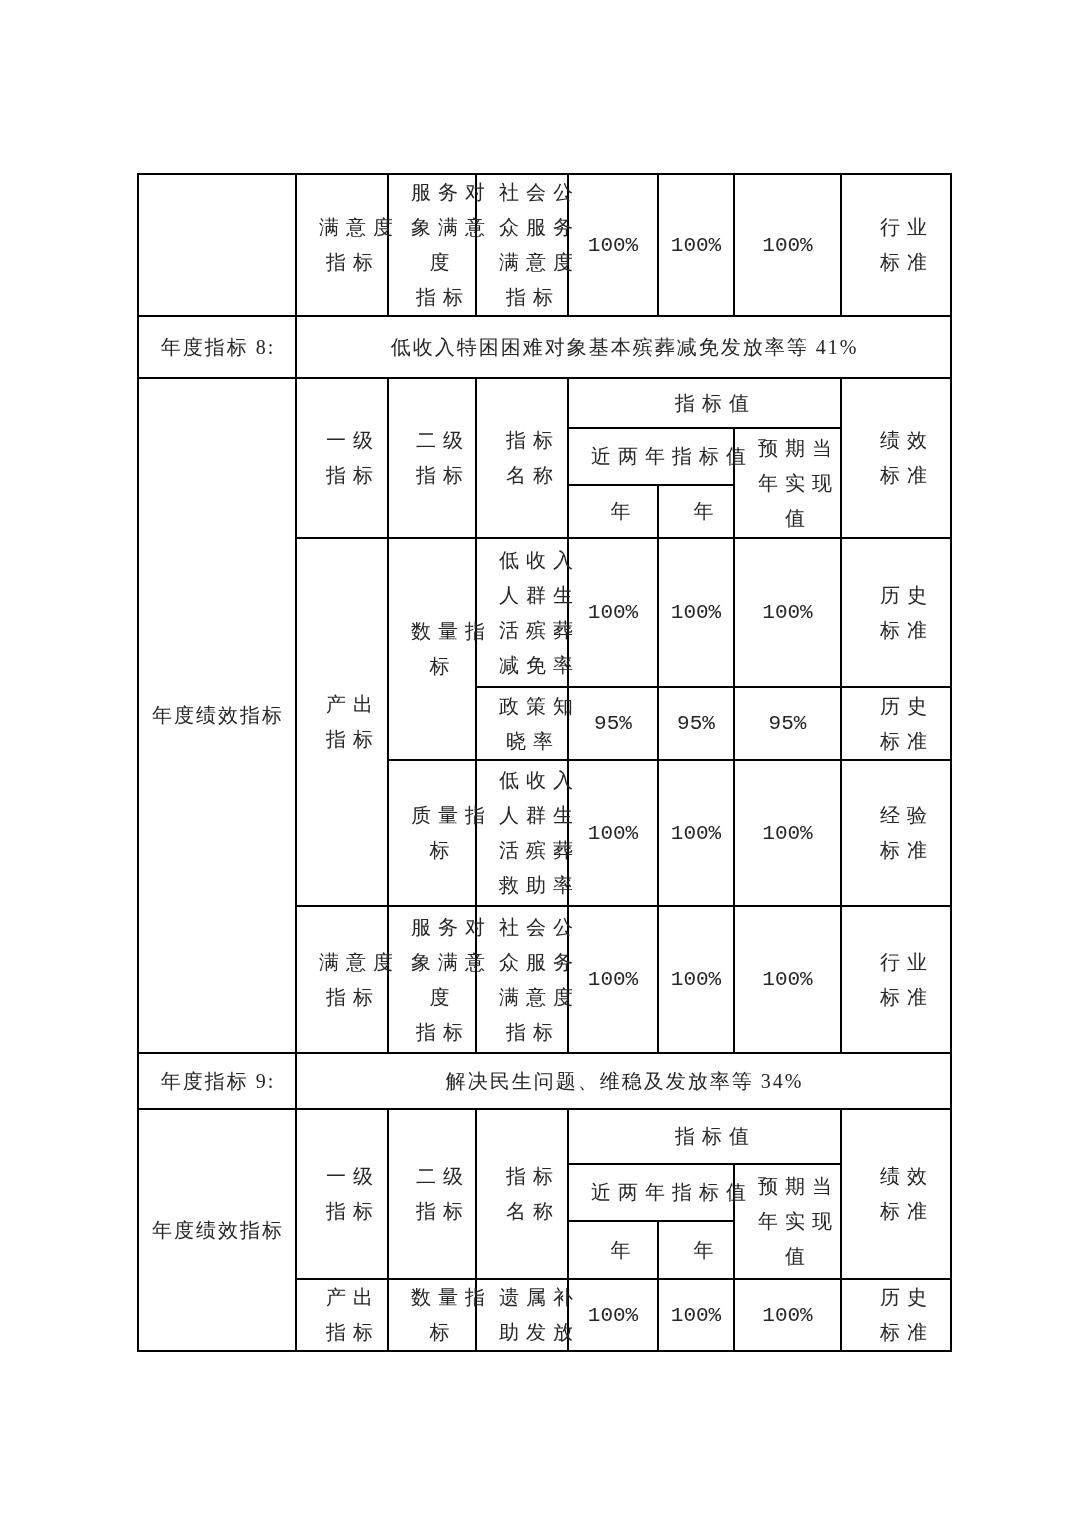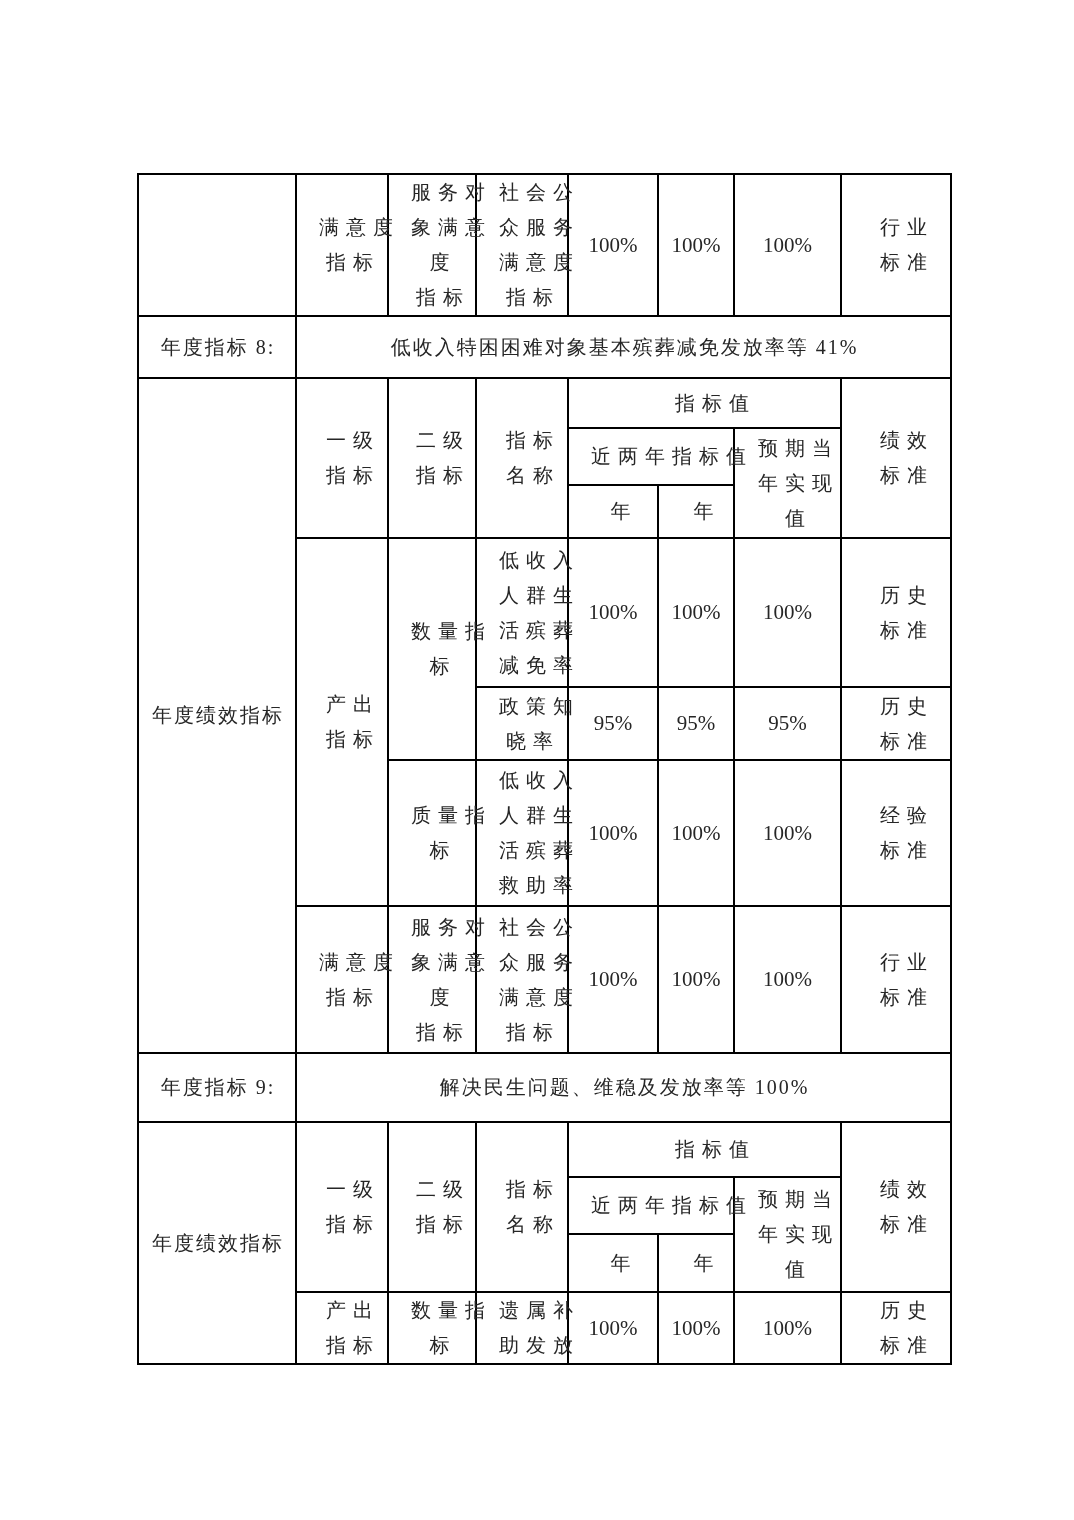--- a/index.html
+++ b/index.html
@@ -17,28 +17,28 @@
     border:2px solid #000;
     text-align:center; vertical-align:middle;
     font-size:20px; line-height:35px;
     white-space:pre; overflow:visible;
   }
   
   td.sp-wide   { letter-spacing:7px; padding-left:22px; }
   
   td.sp-narrow { letter-spacing:2px; padding-left:2px; line-height:37px; }
   td.num {
-    font-family:Liberation Serif, serif;
+    font-family:Liberation Mono, monospace;
     font-size:21px; letter-spacing:0; padding-left:0;
   }
   tr.r1  { height:142px; } tr.r2  { height:62px;  }
   tr.r3  { height:50px;  } tr.r4  { height:57px;  }
   tr.r5  { height:53px;  } tr.r6  { height:149px; }
   tr.r7  { height:73px;  } tr.r8  { height:146px; }
-  tr.r9  { height:147px; } tr.r10 { height:69px;  }
+  tr.r9  { height:147px; } tr.r10 { height:56px;  }
   tr.r11 { height:55px;  } tr.r12 { height:57px;  }
   tr.r13 { height:58px;  } tr.r14 { height:70px;  }
 </style>
 </head>
 <body>
 
 <table class="perf">
   <colgroup>
     <col style="width:158px">
       <col style="width:92px">
@@ -148,21 +148,21 @@
 指标</td>
     <td class="num">100%</td>
     <td class="num">100%</td>
     <td class="num">100%</td>
     <td class="sp-wide">行业
 标准</td>
   </tr>
 
   <tr class="r10">
     <td class="sp-narrow">年度指标 9:</td>
-    <td class="sp-narrow" colspan="7">解决民生问题、维稳及发放率等 100%</td>
+    <td class="sp-narrow" colspan="7">解决民生问题、维稳及发放率等 34%</td>
   </tr>
 
   <tr class="r11">
     <td class="sp-narrow" rowspan="4">年度绩效指标</td>
     <td class="sp-wide" rowspan="3">一级
 指标</td>
     <td class="sp-wide" rowspan="3">二级
 指标</td>
     <td class="sp-wide" rowspan="3">指标
 名称</td>

